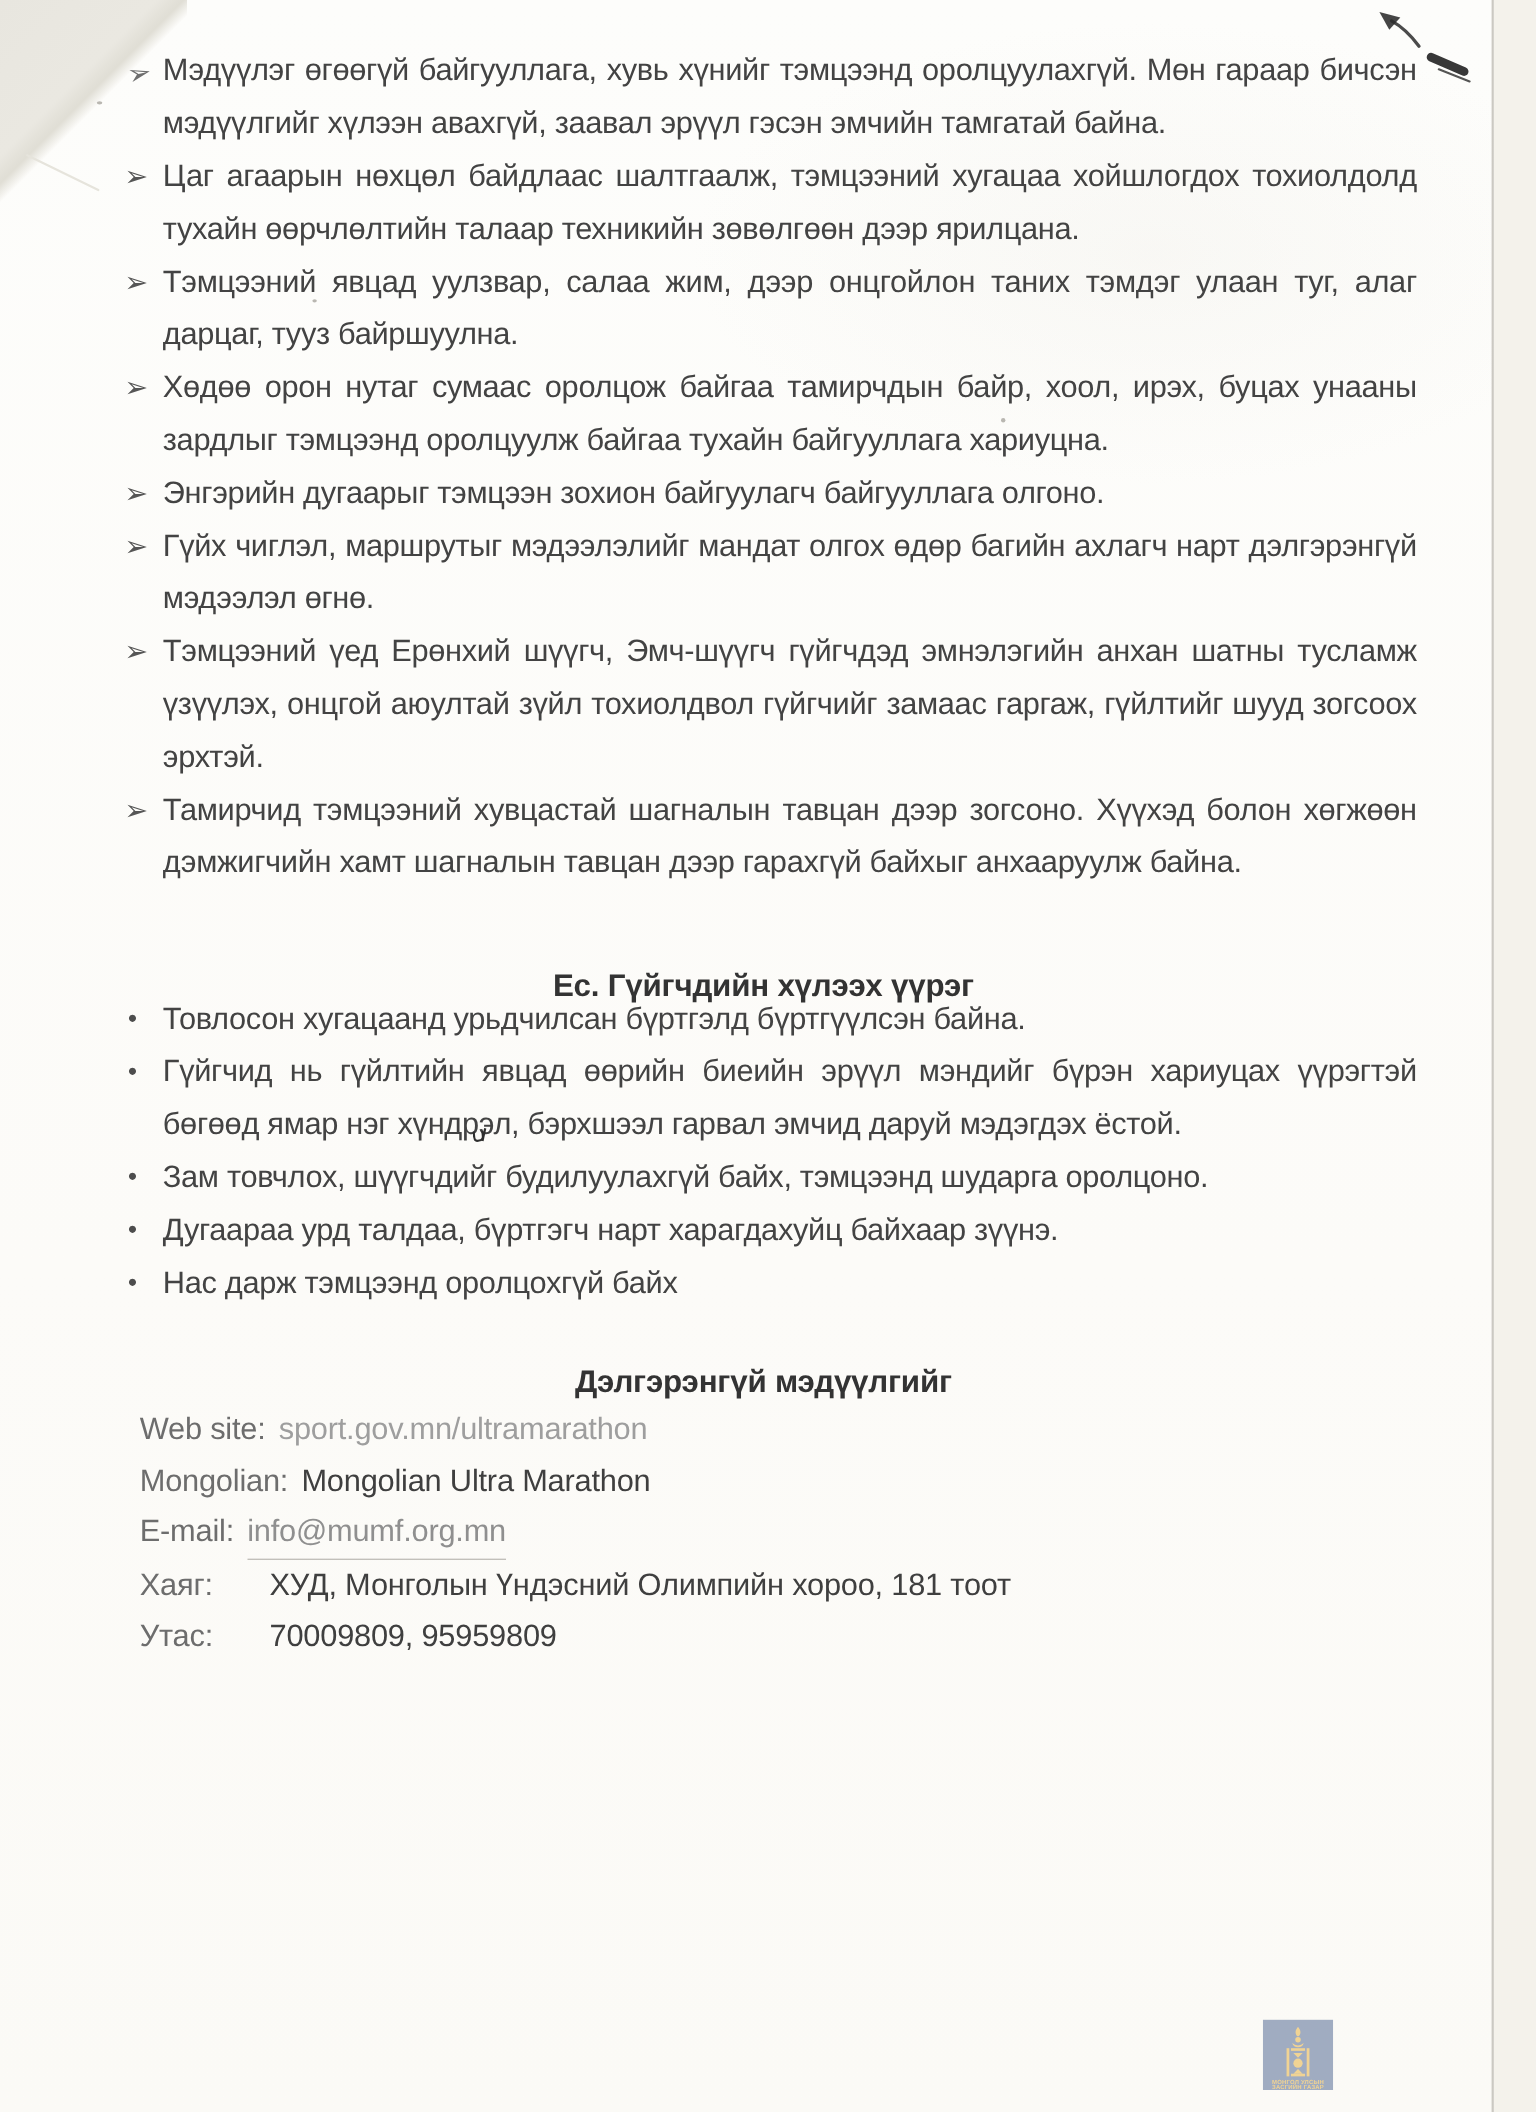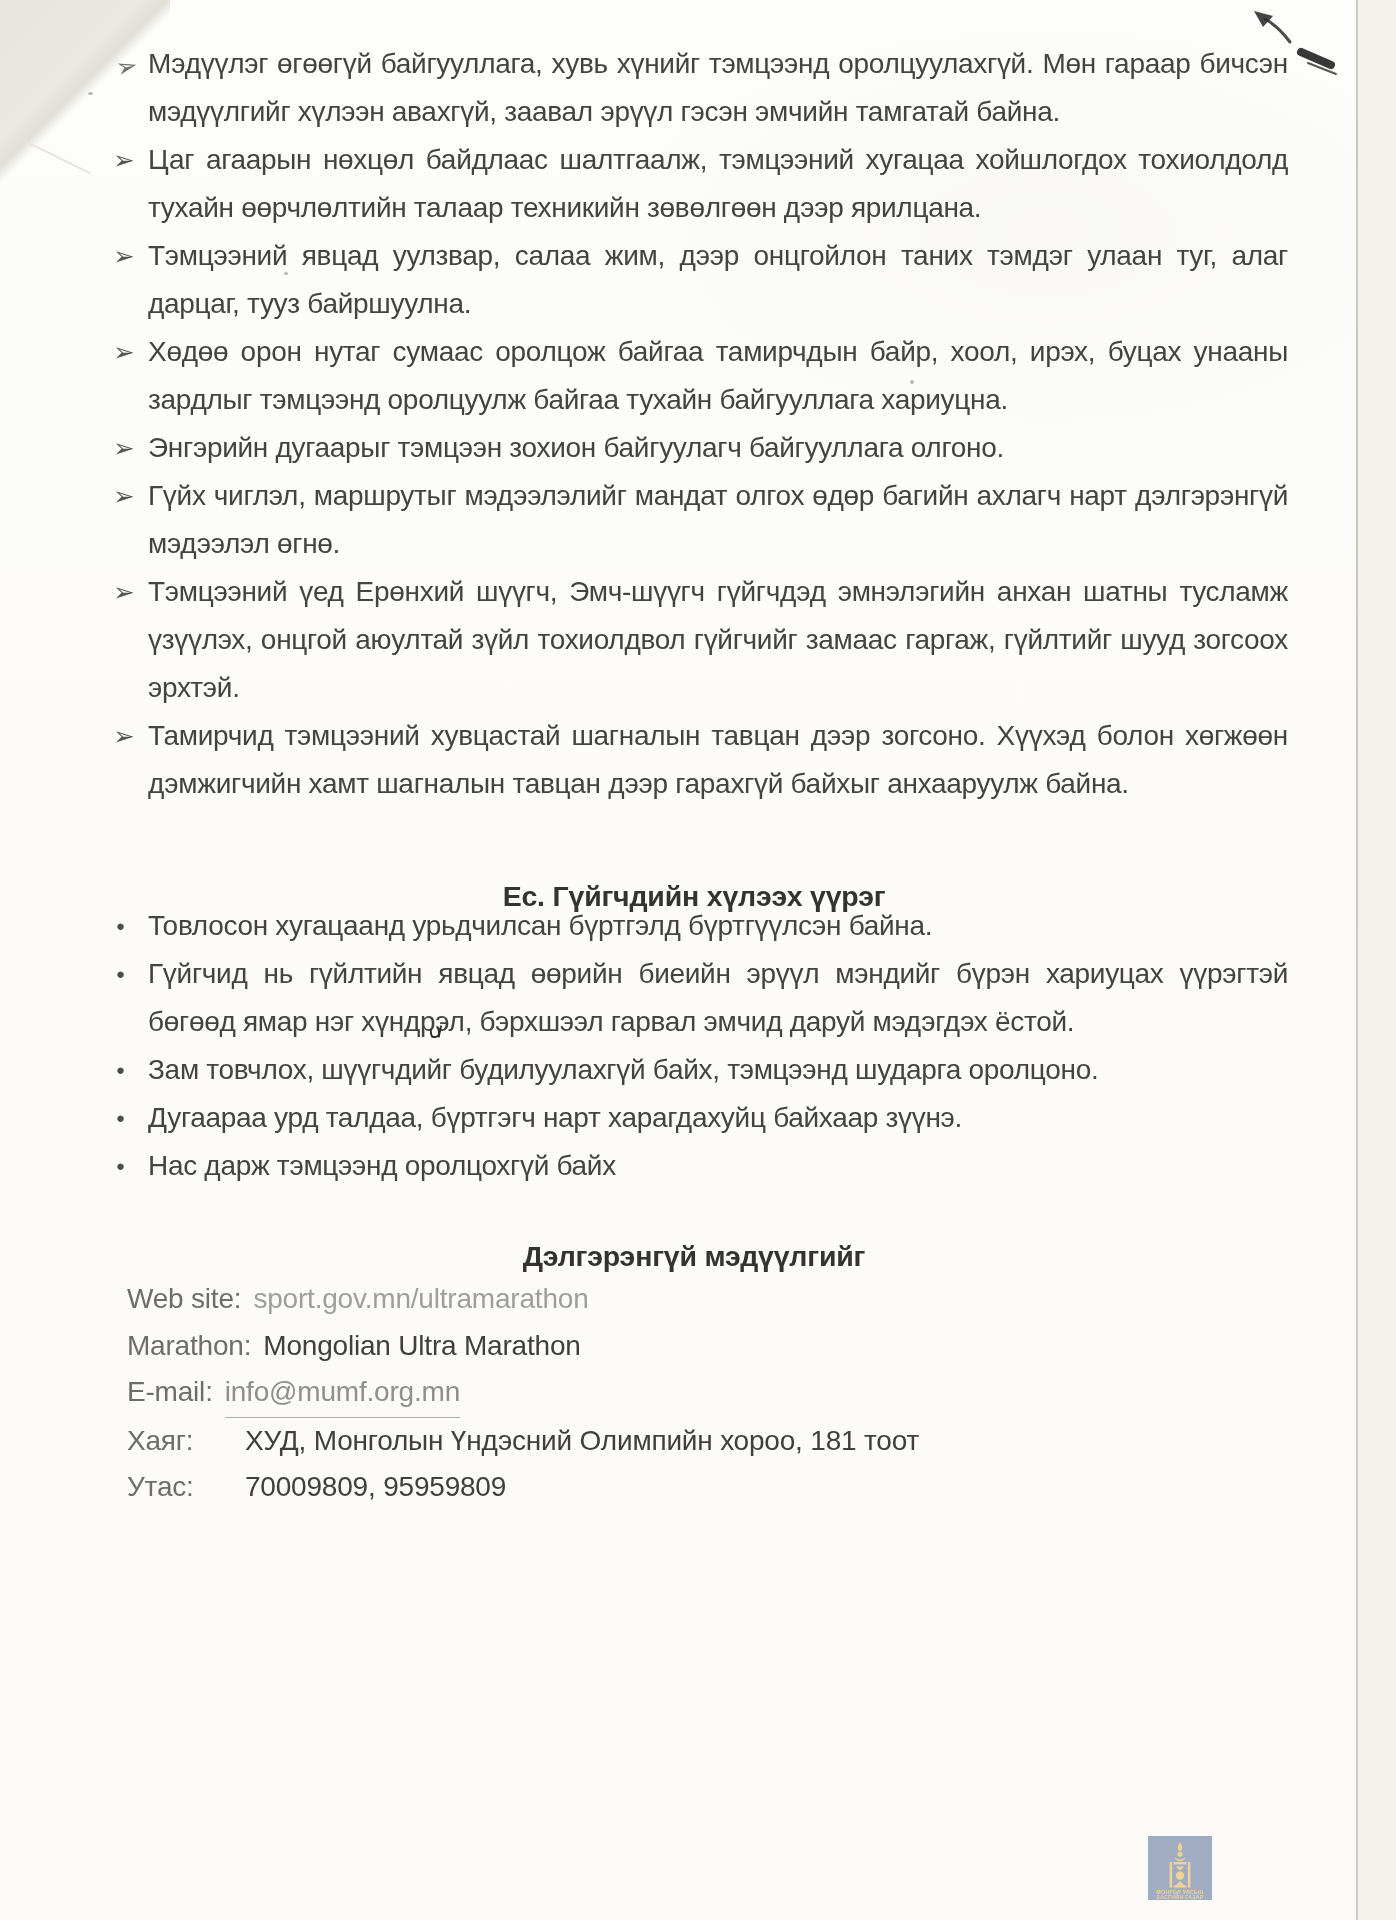--- a/index.html
+++ b/index.html
@@ -167,21 +167,21 @@
   <div class="ink-squiggle"></div>
 
   <h2 class="sec-heading h2">Дэлгэрэнгүй мэдүүлгийг</h2>
 
   <div class="contacts">
     <div class="c-row">
       <span class="c-label">Web site:</span>
       <span class="c-value muted">sport.gov.mn/ultramarathon</span>
     </div>
     <div class="c-row">
-      <span class="c-label">Marathon:</span>
+      <span class="c-label">Mongolian:</span>
       <span class="c-value">Mongolian Ultra Marathon</span>
     </div>
     <div class="c-row">
       <span class="c-label">E-mail:</span>
       <span class="c-value link">info@mumf.org.mn</span>
     </div>
     <div class="c-row tabbed">
       <span class="c-label">Хаяг:</span>
       <span class="c-value">ХУД, Монголын Үндэсний Олимпийн хороо, 181 тоот</span>
     </div>

